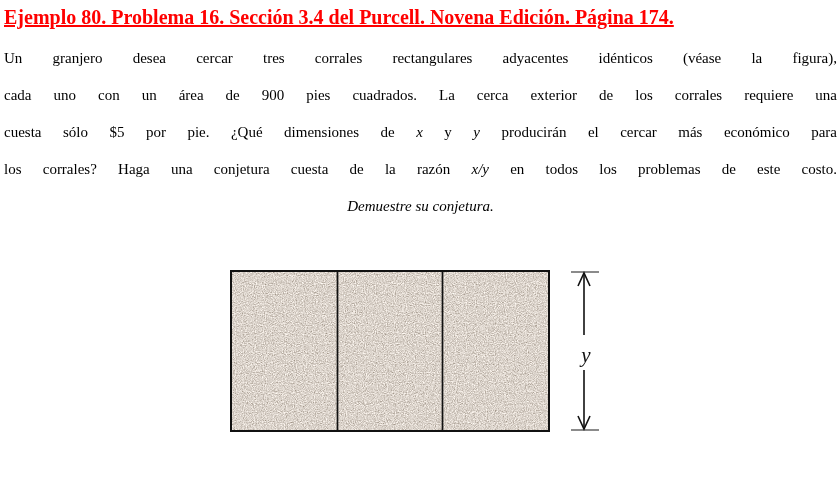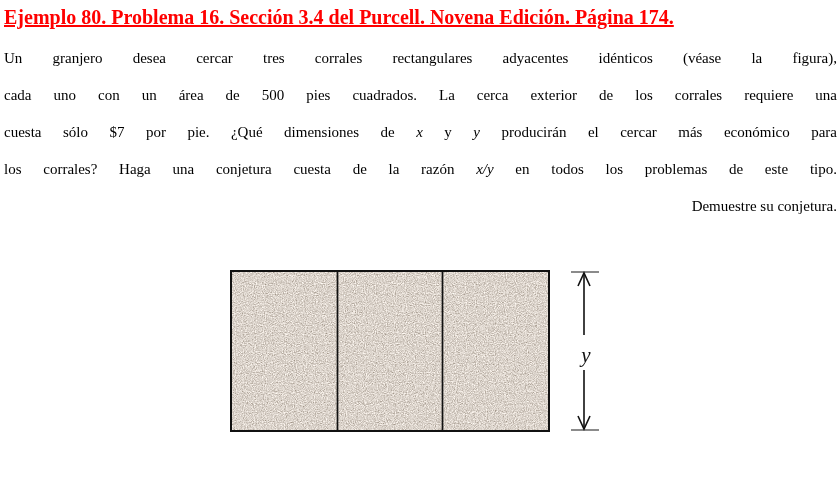--- a/index.html
+++ b/index.html
@@ -30,22 +30,23 @@
     width: 833px;
     font-size: 15px;
     line-height: 37px;
   }
   .pline {
     height: 37px;
     text-align: justify;
     text-align-last: justify;
   }
   .pline.last-line {
-    text-align: right;
+    text-align: center;
     text-align-last: auto;
+    font-style: italic;
   }
   .it { font-style: italic; }
   .fig-rect {
     position: absolute;
     left: 230px;
     top: 270px;
     width: 320px;
     height: 162px;
   }
   .y-dim {
@@ -71,23 +72,23 @@
 </style>
 </head>
 <body>
 
 <div class="page">
 
   <div class="doc-title">Ejemplo 80. Problema 16. Sección 3.4 del Purcell. Novena Edición. Página 174.</div>
 
   <div class="para">
     <div class="pline"><span>Un granjero desea cercar tres corrales rectangulares adyacentes idénticos (véase la figura),</span></div>
-    <div class="pline"><span>cada uno con un área de 500 pies cuadrados. La cerca exterior de los corrales requiere una</span></div>
-    <div class="pline"><span>cuesta sólo $7 por pie. ¿Qué dimensiones de </span><span class="it">x</span><span> y </span><span class="it">y</span><span> producirán el cercar más económico para</span></div>
-    <div class="pline"><span>los corrales? Haga una conjetura cuesta de la razón </span><span class="it">x/y</span><span> en todos los problemas de este tipo.</span></div>
+    <div class="pline"><span>cada uno con un área de 900 pies cuadrados. La cerca exterior de los corrales requiere una</span></div>
+    <div class="pline"><span>cuesta sólo $5 por pie. ¿Qué dimensiones de </span><span class="it">x</span><span> y </span><span class="it">y</span><span> producirán el cercar más económico para</span></div>
+    <div class="pline"><span>los corrales? Haga una conjetura cuesta de la razón </span><span class="it">x/y</span><span> en todos los problemas de este costo.</span></div>
     <div class="pline last-line"><span>Demuestre su conjetura.</span></div>
   </div>
 
   <svg class="fig-rect" width="320" height="162" viewBox="0 0 320 162" aria-hidden="true">
     <defs>
       <filter id="grain" x="-2%" y="-2%" width="104%" height="104%">
         <feTurbulence type="fractalNoise" baseFrequency="0.9" numOctaves="3" seed="11" stitchTiles="stitch"></feTurbulence>
         <feColorMatrix type="matrix" values="0.9 0 0 0 0.255
                   0.9 0 0 0 0.200
                   0.9 0 0 0 0.145

